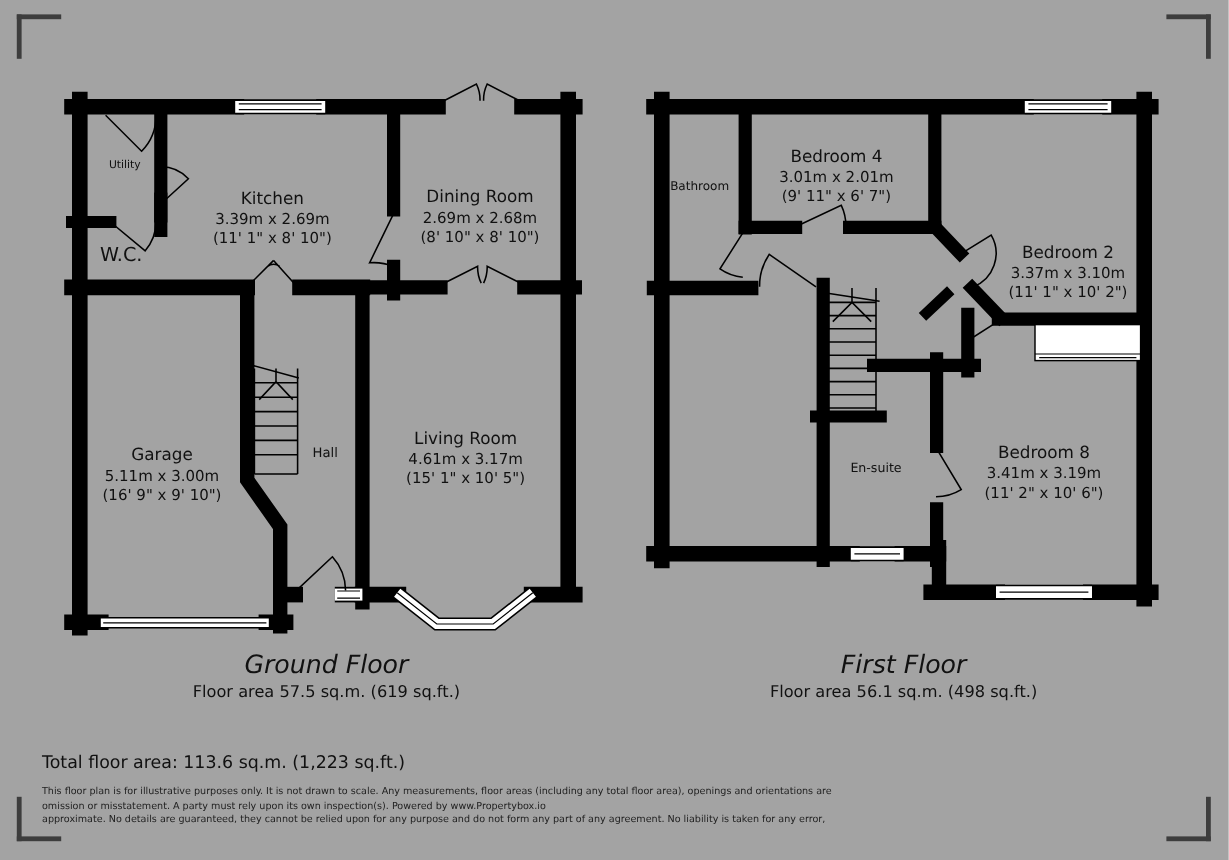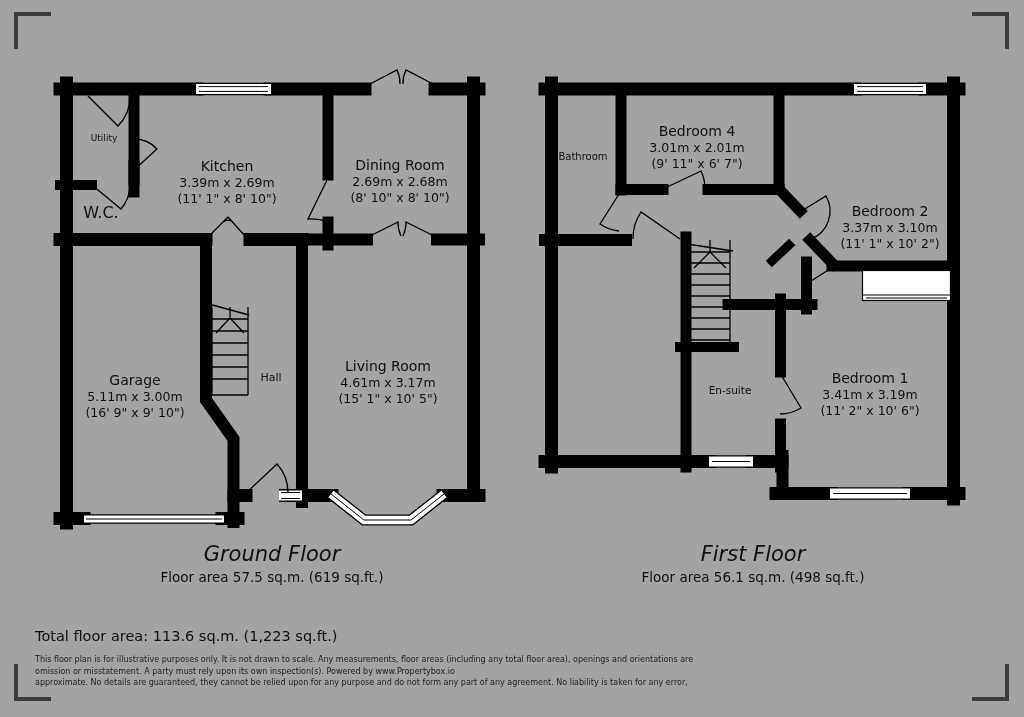--- a/index.html
+++ b/index.html
@@ -178,21 +178,21 @@
   </div>
   <div class="plan-label" style="left:890px;top:185px;margin-top:42px;">
     <div class="room-name">Bedroom 2</div>
     <div class="room-dims">3.37m x 3.10m</div>
     <div class="room-dims">(11' 1" x 10' 2")</div>
   </div>
   <div class="plan-label" style="left:730px;top:391px;font-size:10.5px;">
     <span>En-suite</span>
   </div>
   <div class="plan-label" style="left:870px;top:394px;">
-    <div class="room-name">Bedroom 1</div>
+    <div class="room-name">Bedroom 8</div>
     <div class="room-dims">3.41m x 3.19m</div>
     <div class="room-dims">(11' 2" x 10' 6")</div>
   </div>
 
   <div class="floor-title" style="left:272px;top:554px;">Ground Floor</div>
   <div class="floor-area" style="left:272px;top:577px;">Floor area 57.5 sq.m. (619 sq.ft.)</div>
   <div class="floor-title" style="left:753px;top:554px;">First Floor</div>
   <div class="floor-area" style="left:753px;top:577px;">Floor area 56.1 sq.m. (498 sq.ft.)</div>
 
   <div class="total-area">Total floor area: 113.6 sq.m. (1,223 sq.ft.)</div>

